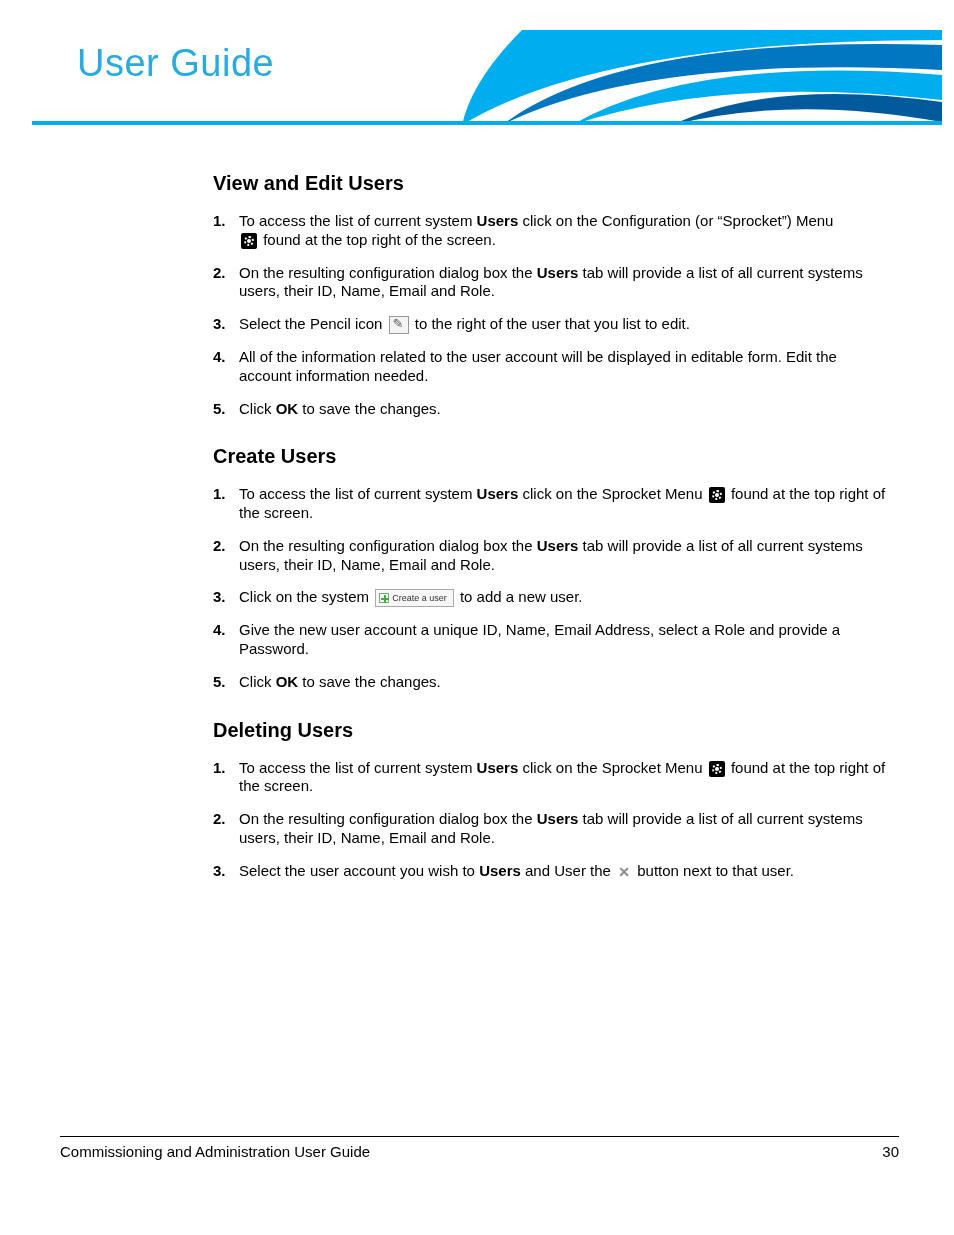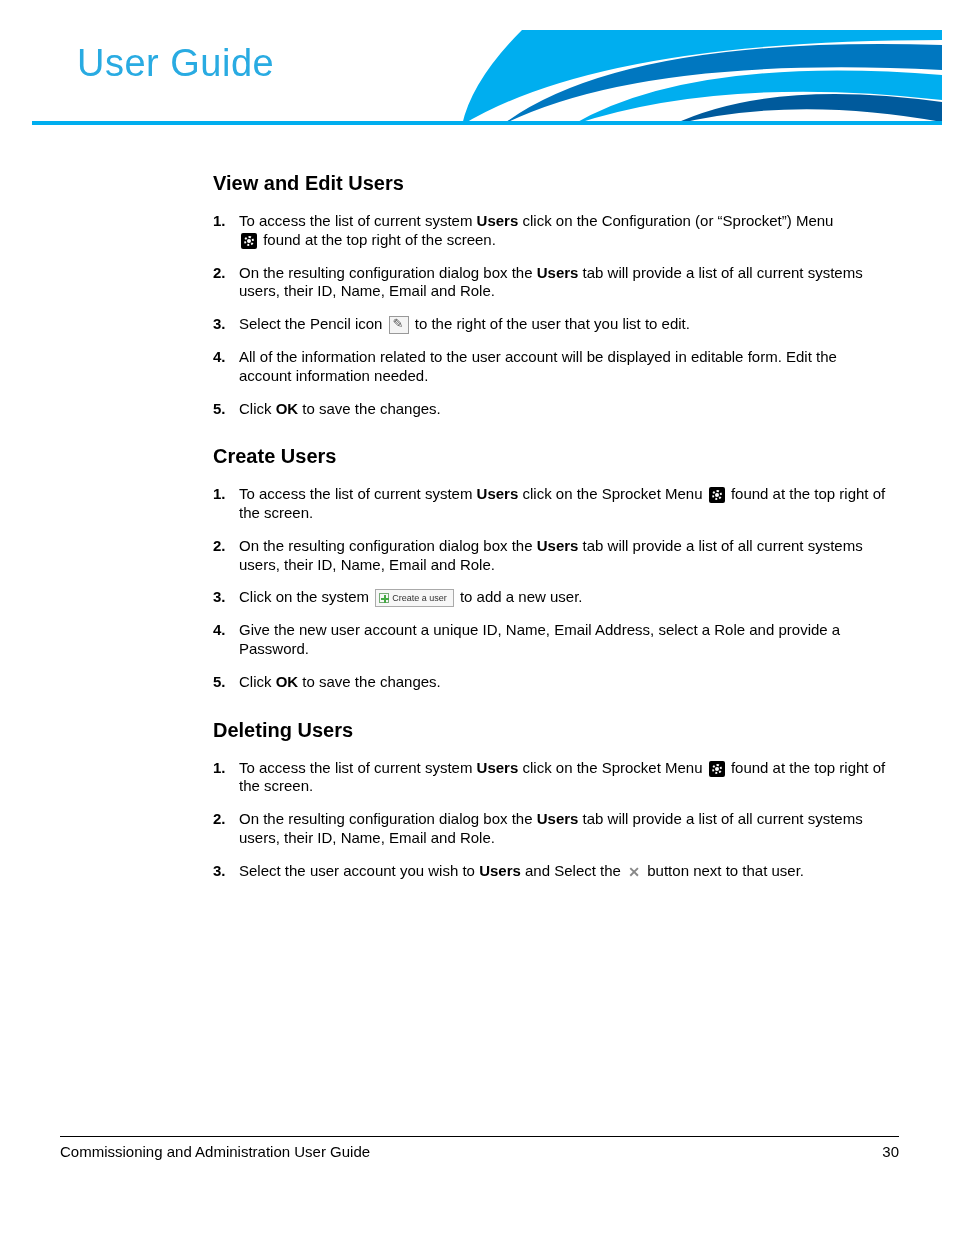--- a/index.html
+++ b/index.html
@@ -280,21 +280,21 @@
       </li>
       <li>
         <span class="num">2.</span>
         <span class="body">
           <span>On the resulting configuration dialog box the </span><b>Users</b><span> tab will provide a list of all current systems users, their ID, Name, Email and Role.</span>
         </span>
       </li>
       <li>
         <span class="num">3.</span>
         <span class="body">
-          <span>Select the user account you wish to </span><b>Users</b><span> and Select the </span>
+          <span>Select the user account you wish to </span><b>Users</b><span> and User the </span>
           <span class="inline-icon delete-ic"></span>
           <span> button next to that user.</span>
         </span>
       </li>
     </ol>
 
   </div>
 
   <div class="footer">
     <div class="footer-rule"></div>

